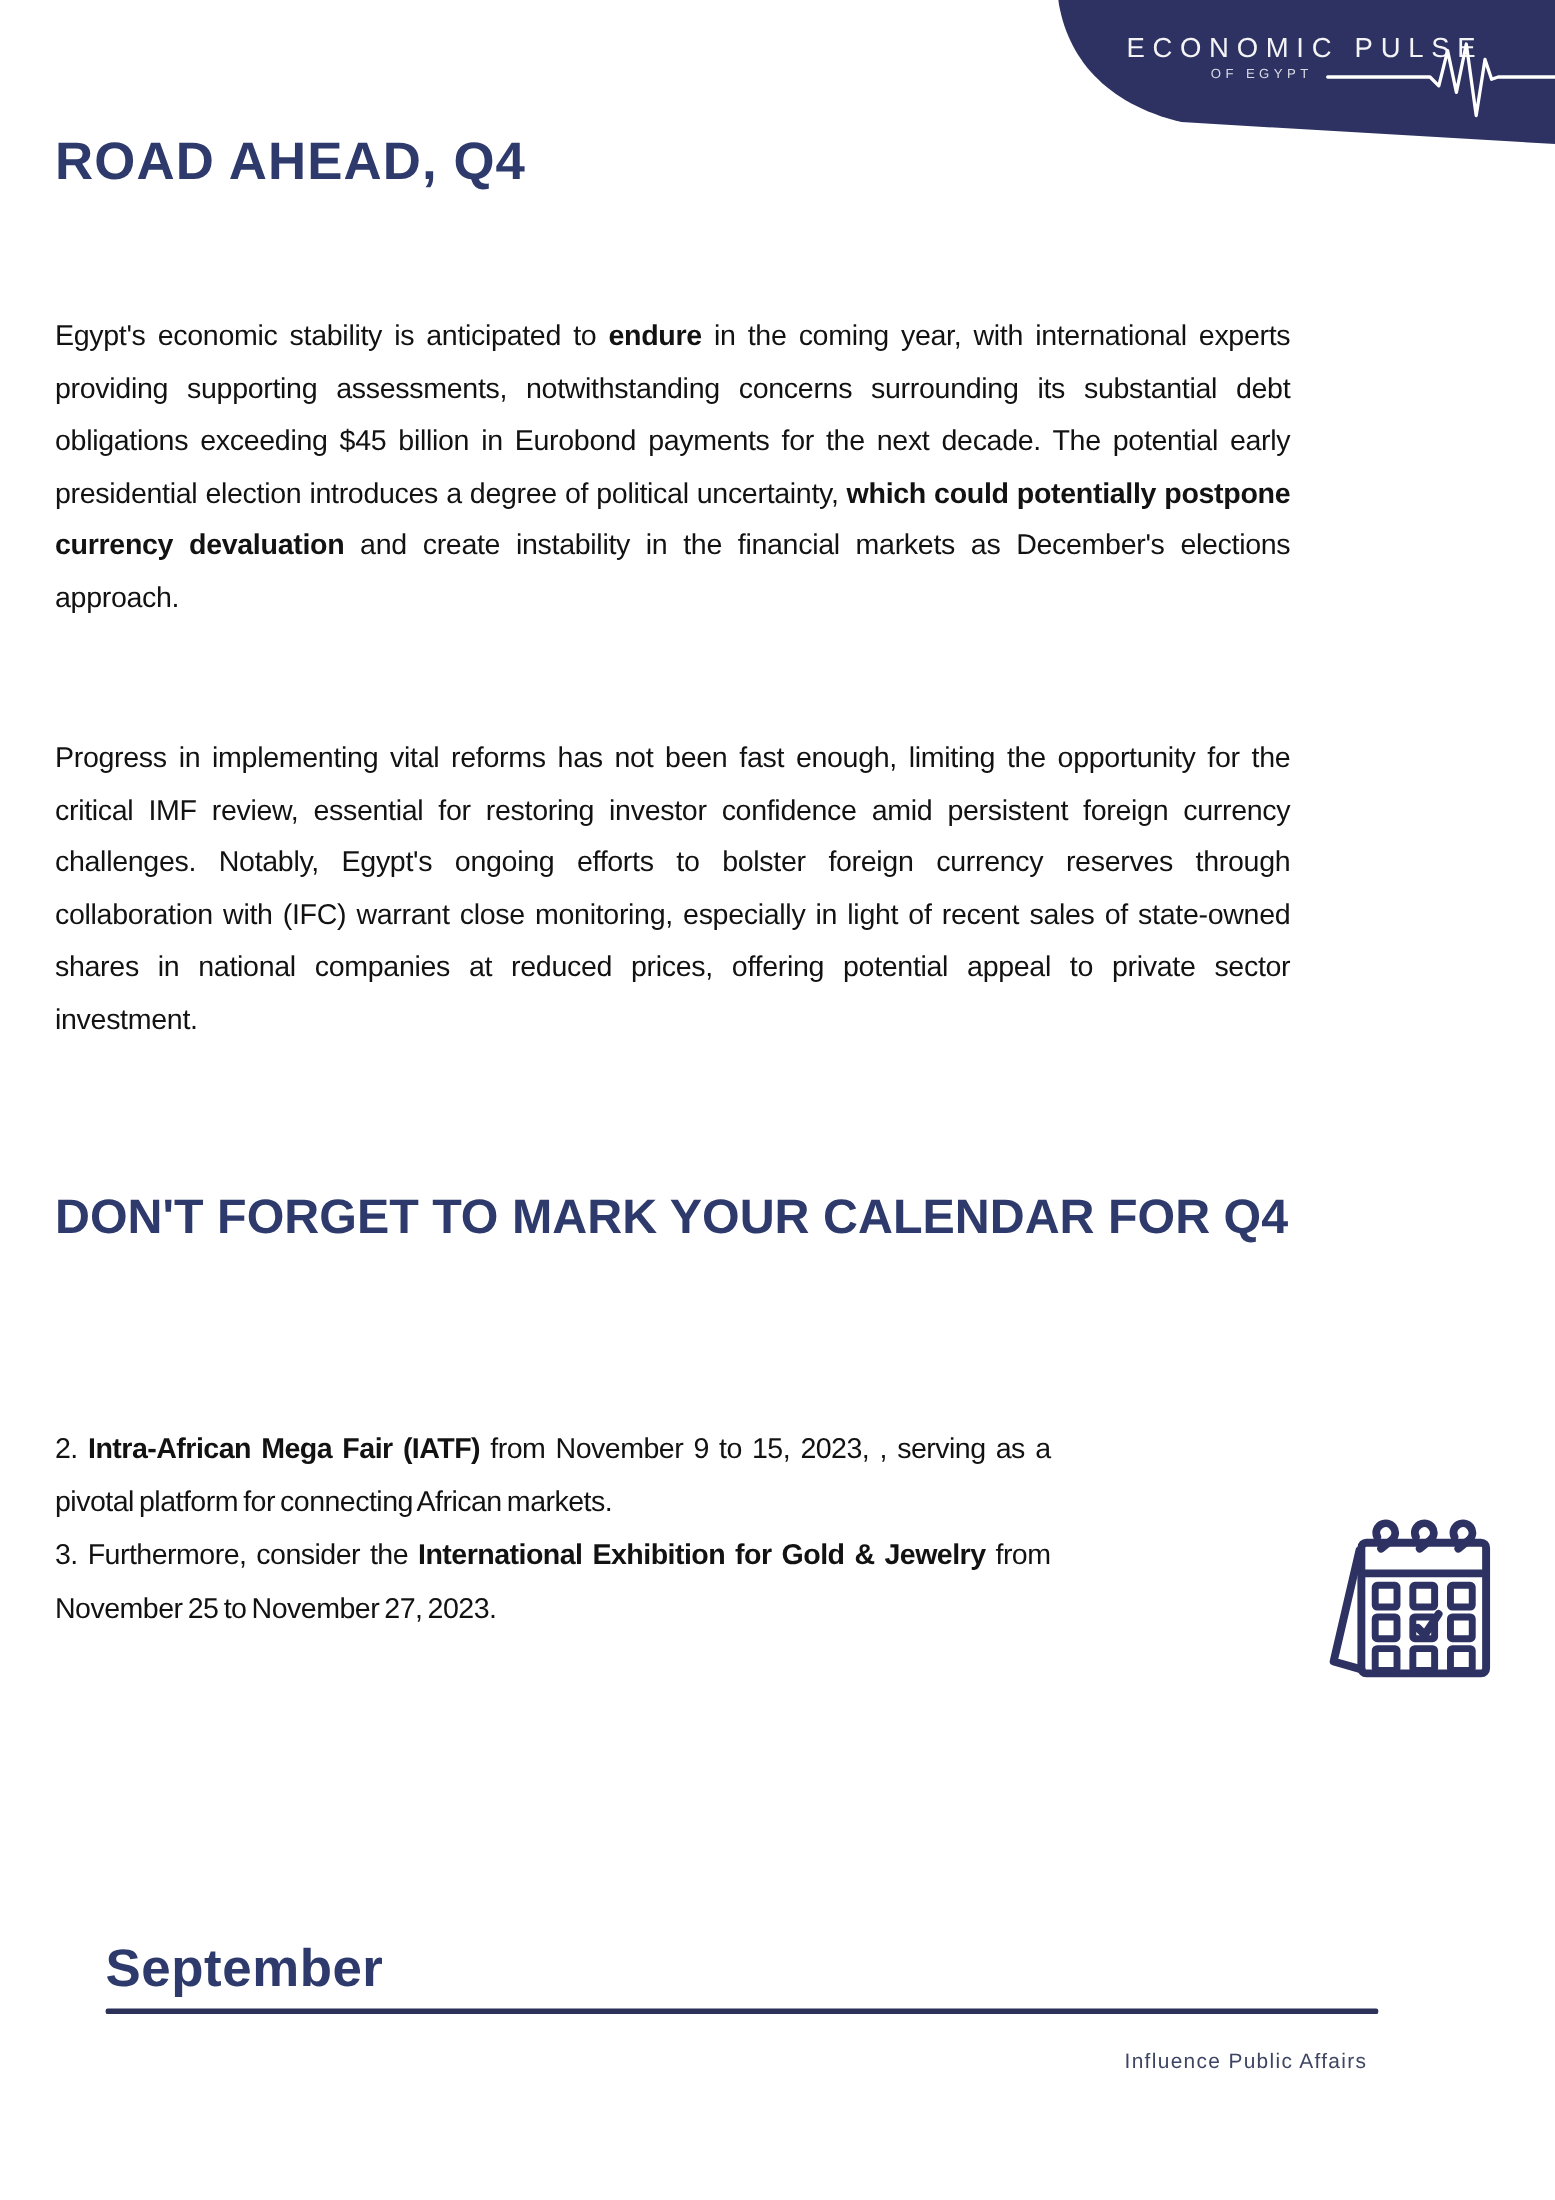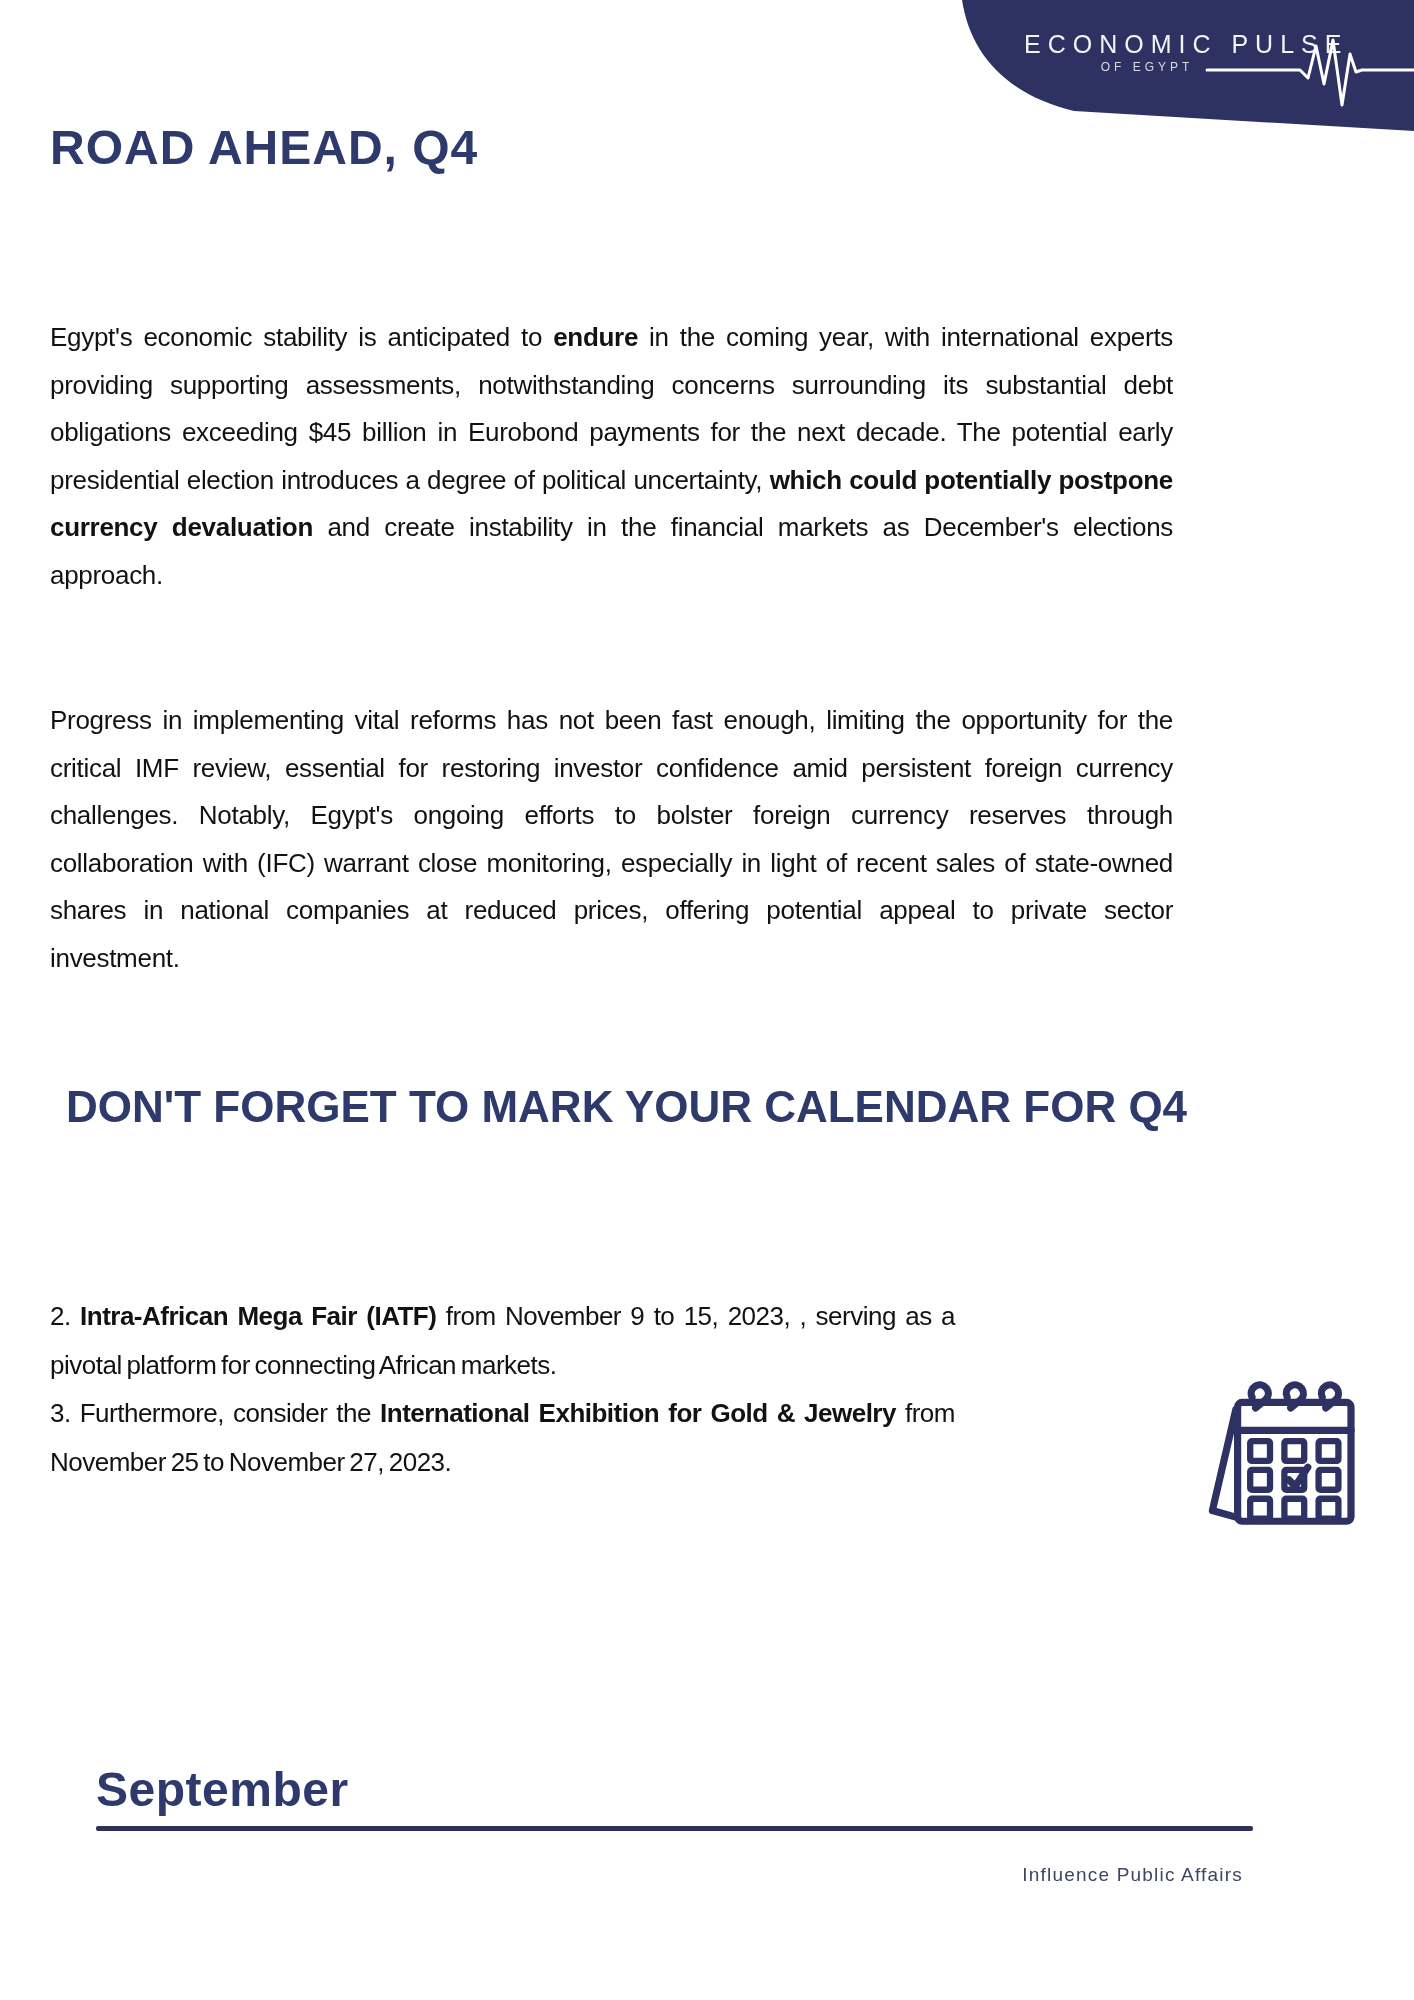--- a/index.html
+++ b/index.html
@@ -27,36 +27,35 @@
   
   .h1{
     position:absolute;left:50px;top:120px;
     color:var(--c-heading);font-size:48px;font-weight:bold;letter-spacing:1px;
     white-space:nowrap;
   }
   .h2{
     position:absolute;left:50px;top:1072px;width:1170px;
     color:var(--c-heading);font-size:44px;font-weight:bold;letter-spacing:0px;
     line-height:70px;
-    margin-left:16px;
   }
   .month{
     position:absolute;left:96px;top:1762px;
     color:var(--c-heading);font-size:48px;font-weight:bold;letter-spacing:0.5px;
     white-space:nowrap;
   }
   .month-rule{
     position:absolute;left:96px;top:1826px;width:1157px;height:5px;
     background:var(--c-rule);border-radius:2px;
   }
   
   .para{
     position:absolute;left:50px;width:1123px;
     color:var(--c-body);font-size:26px;line-height:47.5px;
-    text-align:justify;letter-spacing:-0.3px;margin-top:32px;
+    text-align:justify;letter-spacing:-0.3px;
   }
   .para strong{font-weight:bold;}
   .p1{top:282px;}
   .p2{top:665px;}
   .events{
     position:absolute;left:50px;top:1292px;width:905px;
     color:var(--c-body);font-size:26px;line-height:48.5px;
     letter-spacing:-0.5px;word-spacing:-2px;
   }
   .event{text-align:justify;}

